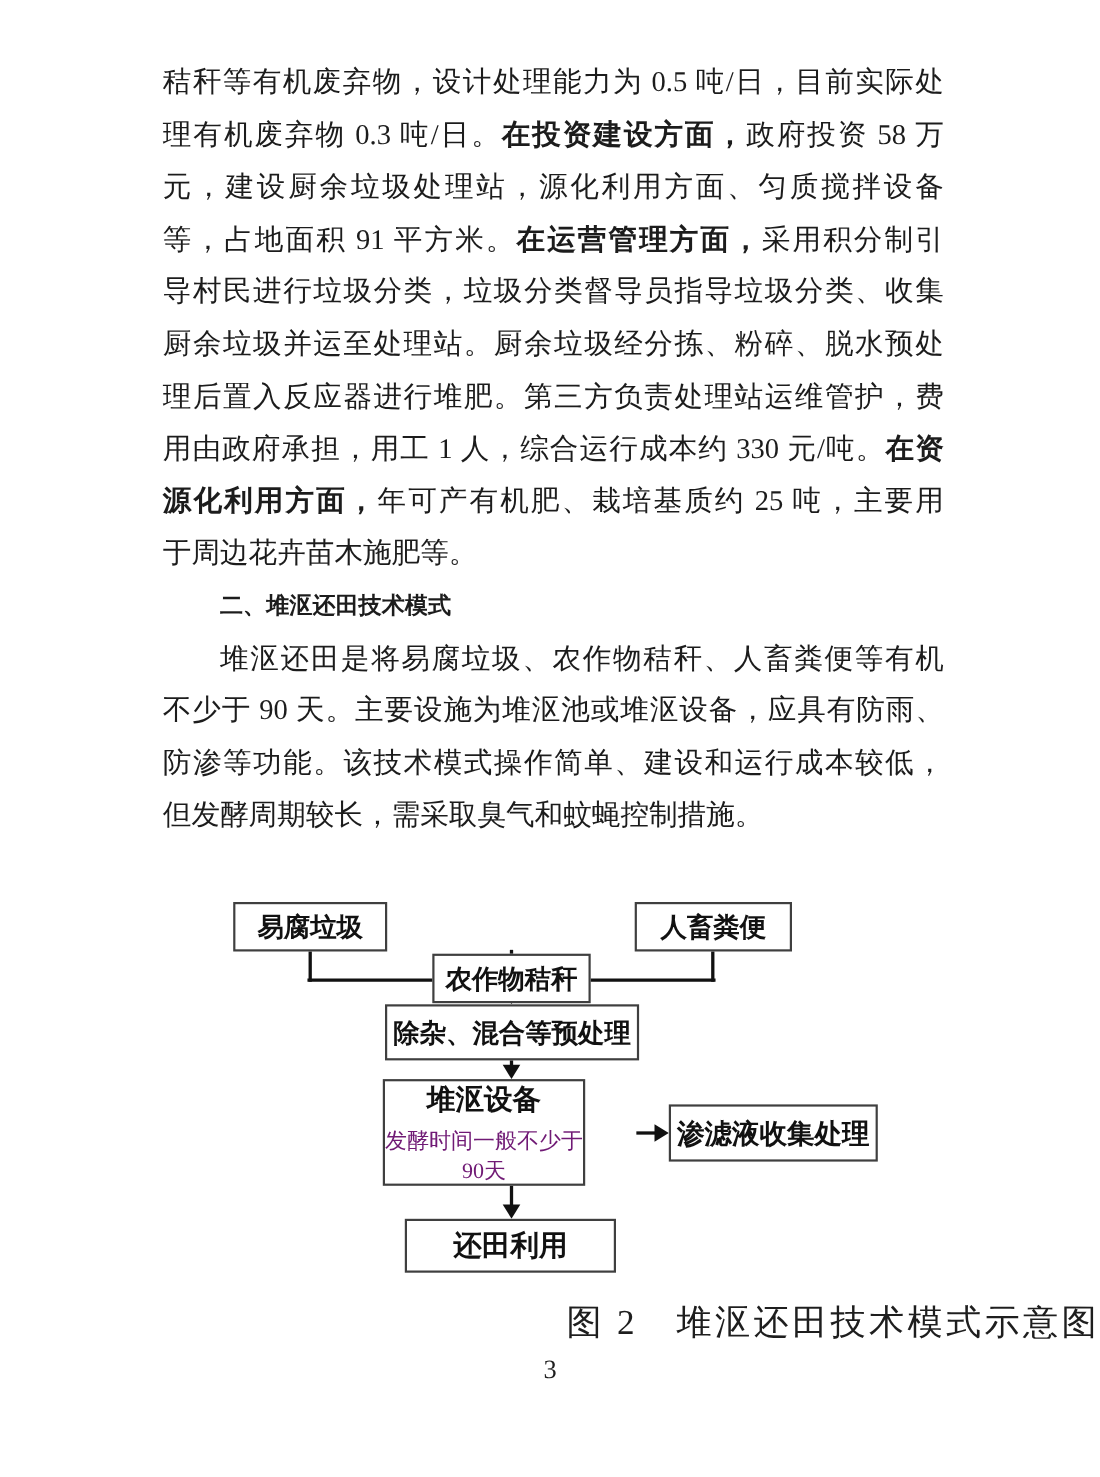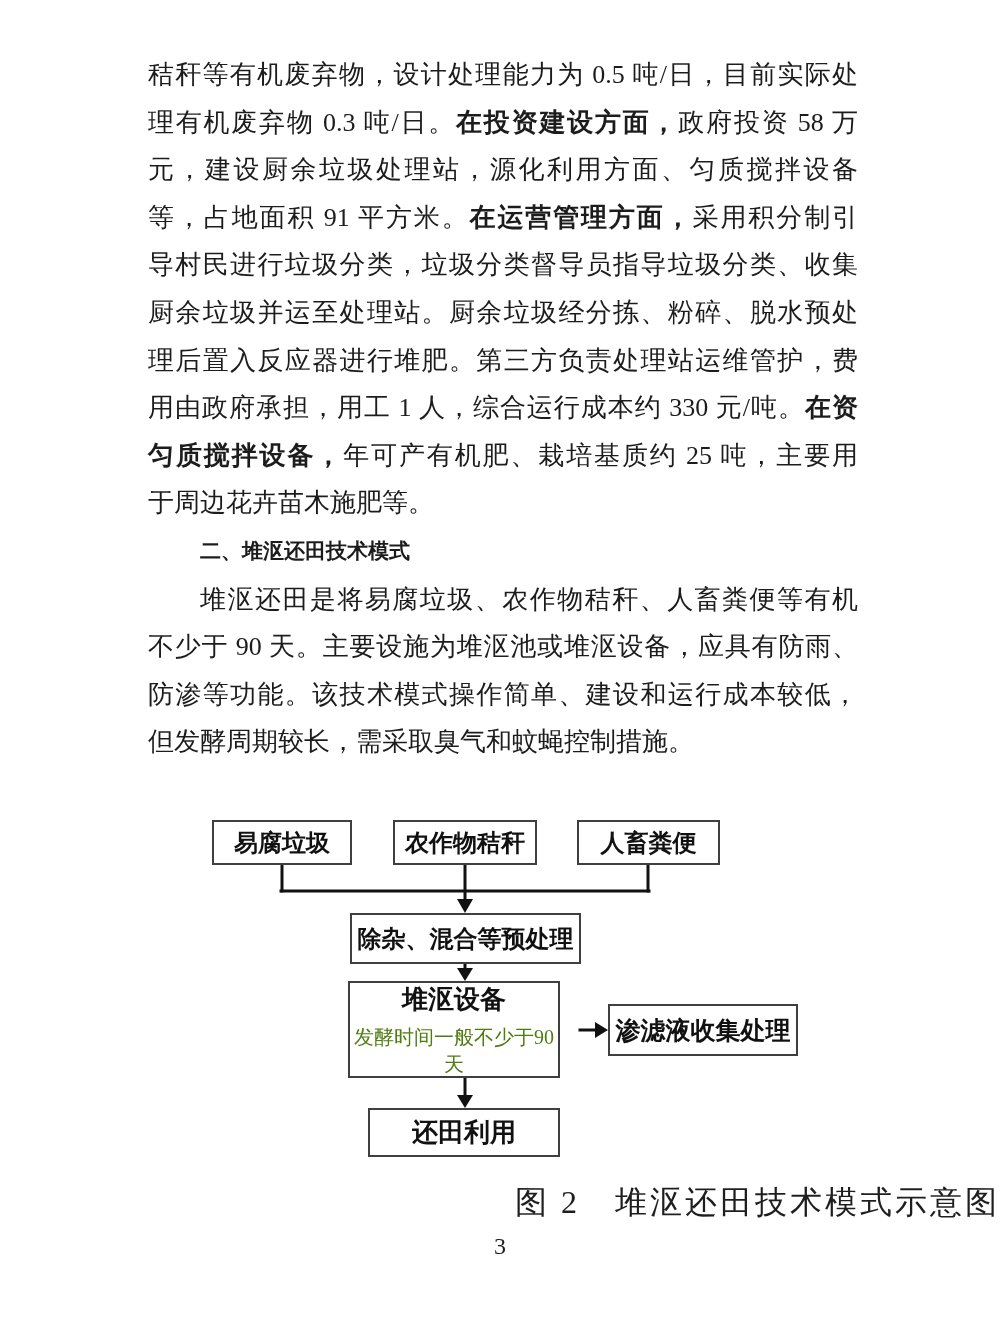--- a/index.html
+++ b/index.html
@@ -47,21 +47,21 @@
     color: #111111;
     z-index: 2;
     text-align: center;
   }
   .fc-box.col { flex-direction: column; }
   .fc-note {
     font-family: "Liberation Serif", "DejaVu Serif", serif;
     font-weight: 400;
     font-size: 20px;
     margin-top: 7px;
-    color: #4d7c0f;
+    color: #701a75;
   }
 
   
   .caption {
     position: absolute;
     top: 1181px;
     left: 0;
     width: 100%;
     text-align: right;
     font-size: 32px;
@@ -85,21 +85,21 @@
 
   <div class="body-text">
       <div class="line jst"><span class="r">秸秆等有机废弃物，设计处理能力为 0.5 吨/日，目前实际处</span></div>
       <div class="line jst"><span class="r">理有机废弃物 0.3 吨/日。</span><span class="b">在投资建设方面，</span><span class="r">政府投资 58 万</span></div>
       <div class="line jst"><span class="r">元，建设厨余垃圾处理站，源化利用方面、匀质搅拌设备</span></div>
       <div class="line jst"><span class="r">等，占地面积 91 平方米。</span><span class="b">在运营管理方面，</span><span class="r">采用积分制引</span></div>
       <div class="line jst"><span class="r">导村民进行垃圾分类，垃圾分类督导员指导垃圾分类、收集</span></div>
       <div class="line jst"><span class="r">厨余垃圾并运至处理站。厨余垃圾经分拣、粉碎、脱水预处</span></div>
       <div class="line jst"><span class="r">理后置入反应器进行堆肥。第三方负责处理站运维管护，费</span></div>
       <div class="line jst"><span class="r">用由政府承担，用工 1 人，综合运行成本约 330 元/吨。</span><span class="b">在资</span></div>
-      <div class="line jst"><span class="b">匀质搅拌设备，</span><span class="r">年可产有机肥、栽培基质约 25 吨，主要用</span></div>
+      <div class="line jst"><span class="b">源化利用方面，</span><span class="r">年可产有机肥、栽培基质约 25 吨，主要用</span></div>
       <div class="line"><span class="r">于周边花卉苗木施肥等。</span></div>
       <div class="line ind hd"><span class="b">二、堆沤还田技术模式</span></div>
       <div class="line jst ind"><span class="r">堆沤还田是将易腐垃圾、农作物秸秆、人畜粪便等有机</span></div>
       <div class="line jst"><span class="r">不少于 90 天。主要设施为堆沤池或堆沤设备，应具有防雨、</span></div>
       <div class="line jst"><span class="r">防渗等功能。该技术模式操作简单、建设和运行成本较低，</span></div>
       <div class="line"><span class="r">但发酵周期较长，需采取臭气和蚊蝇控制措施。</span></div>
     </div>
 
   <svg class="fc-svg" viewBox="0 0 1000 1343" xmlns="http://www.w3.org/2000/svg">
     <g stroke="#111111" stroke-width="3" stroke-linecap="square" fill="none">
@@ -115,32 +115,32 @@
       <polygon points="457,899 473,899 465,913"></polygon>
       <polygon points="457,968 473,968 465,981"></polygon>
       <polygon points="595,1022 595,1038 608,1030"></polygon>
       <polygon points="457,1095 473,1095 465,1108"></polygon>
     </g>
   </svg>
 
   <div class="fc-box" style="left:212px; top:820px; width:140px; height:45px;">
     <span>易腐垃圾</span>
   </div>
-  <div class="fc-box" style="left:393px; top:820px; width:144px; height:45px;">
+  <div class="fc-box" style="left:393px; top:867px; width:144px; height:45px;">
     <span>农作物秸秆</span>
   </div>
   <div class="fc-box" style="left:577px; top:820px; width:143px; height:45px;">
     <span>人畜粪便</span>
   </div>
 
   <div class="fc-box" style="left:350px; top:913px; width:231px; height:51px;">
     <span>除杂、混合等预处理</span>
   </div>
 
-  <div class="fc-box col" style="left:348px; top:981px; width:212px; height:97px;">
+  <div class="fc-box col" style="left:348px; top:981px; width:184px; height:97px;">
     <span style="font-size:26px;">堆沤设备</span>
     <span class="fc-note">发酵时间一般不少于90天</span>
   </div>
 
   <div class="fc-box" style="left:608px; top:1004px; width:190px; height:52px; font-size:25px;">
     <span>渗滤液收集处理</span>
   </div>
 
   <div class="fc-box" style="left:368px; top:1108px; width:192px; height:49px; font-size:26px;">
     <span>还田利用</span>

